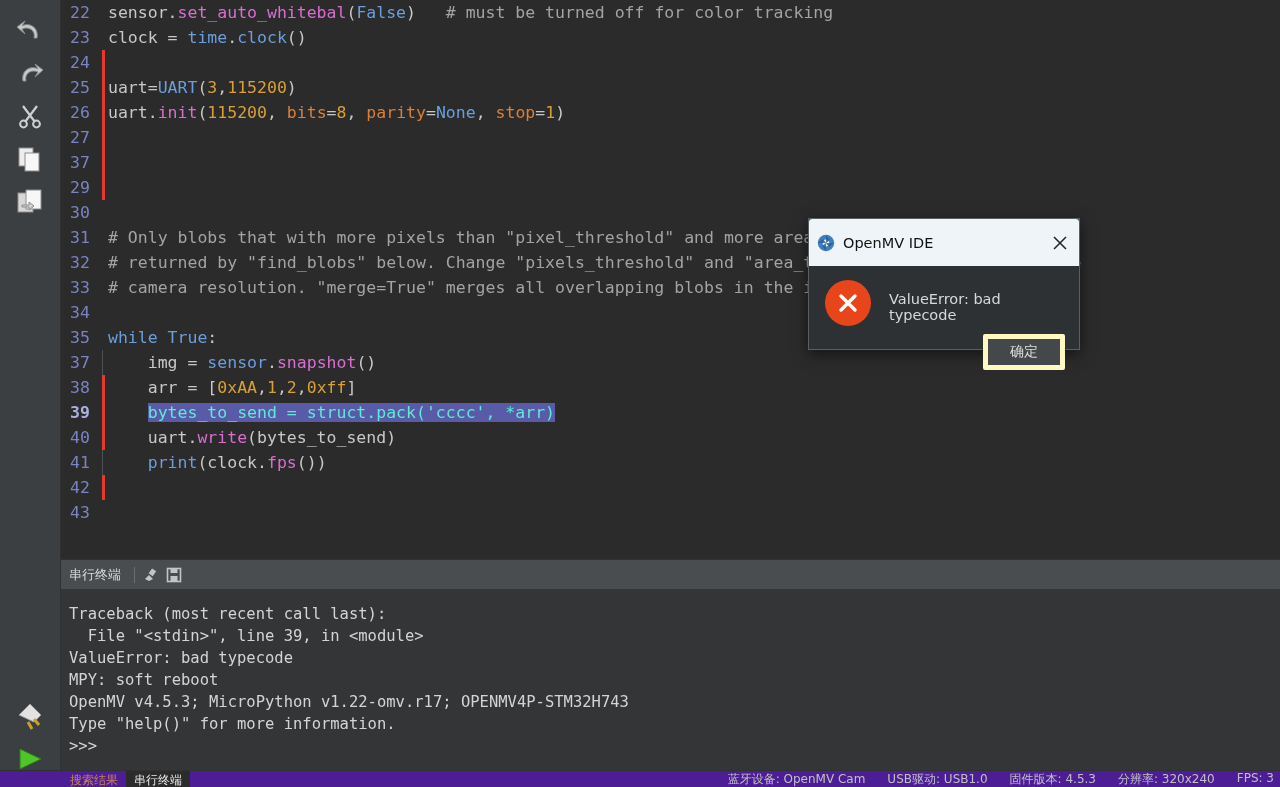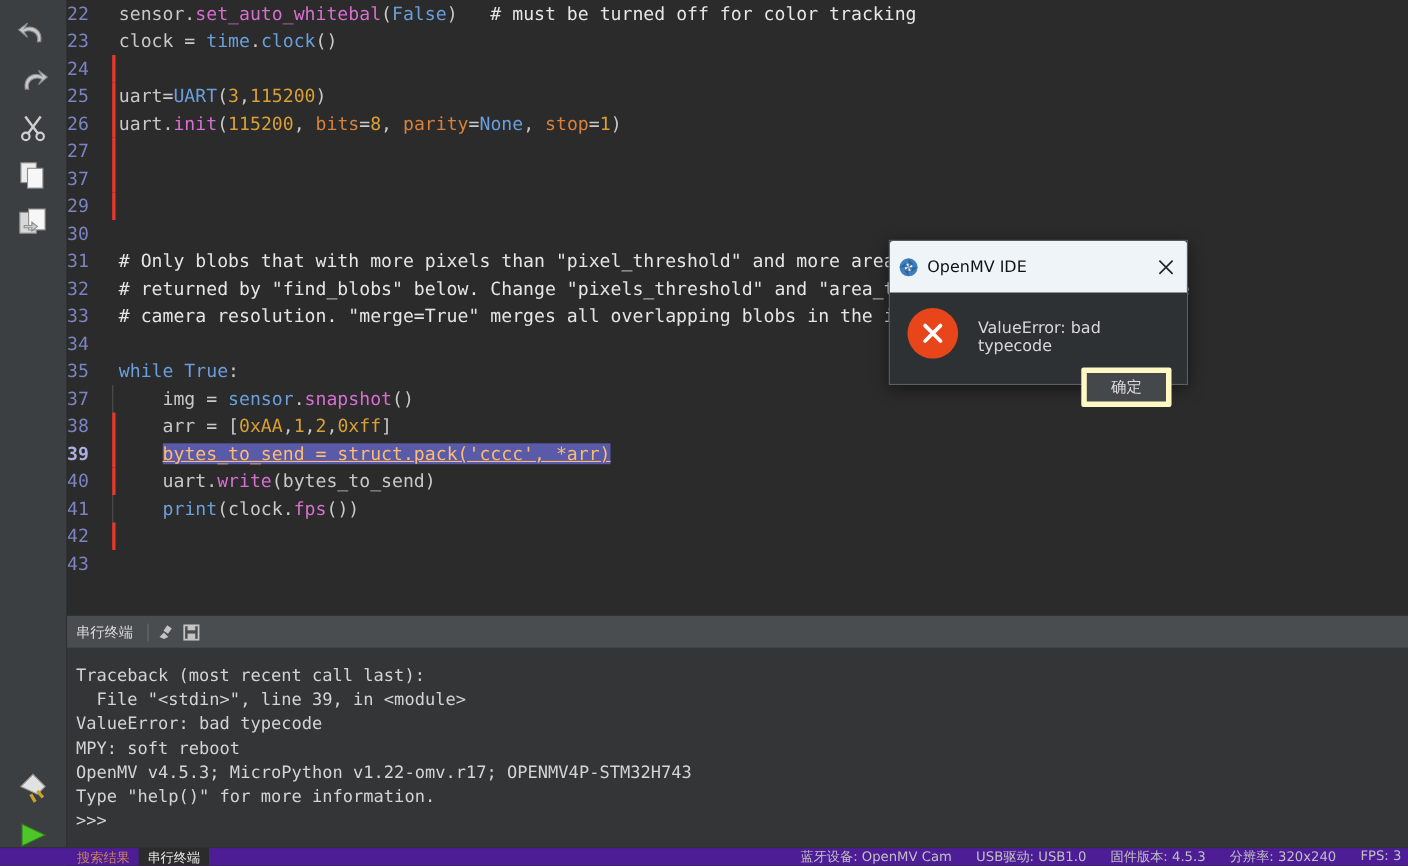--- a/index.html
+++ b/index.html
@@ -29,21 +29,21 @@
   .editor {
     position: absolute; left: 61px; top: 0; right: 0; height: 559px;
     background: #2b2b2b; overflow: hidden;
   }
   .code-line {
     position: relative; height: 25px; line-height: 25px;
     white-space: pre; font-size: 16.5px;
     font-family: "DejaVu Sans Mono", monospace;
   }
   .gutter {
-    display: inline-block; width: 38px; text-align: left;
+    display: inline-block; width: 38px; text-align: center;
     color: #7a84c2; padding-right: 0px; vertical-align: top;
     user-select: none;
   }
   .gutter.cur { color: #aab0e0; font-weight: bold; }
   .mark {
     display: inline-block; width: 9px; vertical-align: top;
     position: relative; height: 25px;
   }
   .mark.changed::before {
     content: ""; position: absolute; left: 3px; top: 0;
@@ -53,24 +53,24 @@
     content: ""; position: absolute; left: 3px; top: 0;
     width: 1px; height: 25px; background: #4e5254;
   }
   .ctext { vertical-align: top; }
 
   
   .t-plain  { color: #c8c8c8; }
   .t-kw     { color: #6a9fdd; }
   .t-fn     { color: #d76fd0; }
   .t-num    { color: #d9a036; }
-  .t-com    { color: #e5e5e5; text-align: center; }
+  .t-com    { color: #a3a3a3; text-align: center; }
   .t-builtin{ color: #6a9fdd; }
   .t-param  { color: #d9803a; }
-  .t-sel    { background: #5a5ba8; color: #fdba74; text-decoration: underline; }
+  .t-sel    { background: #5a5ba8; color: #5eead4; }
 
   
   .term-tabbar {
     position: absolute; left: 61px; top: 559px; right: 0; height: 30px;
     background: #4a4d4f; display: flex; align-items: center;
     border-top: 1px solid #2f3133;
   }
   .term-tab {
     font-family: "DejaVu Sans", sans-serif; font-size: 13px;
     color: #dcdcdc; padding: 0 10px 0 8px; cursor: pointer;

